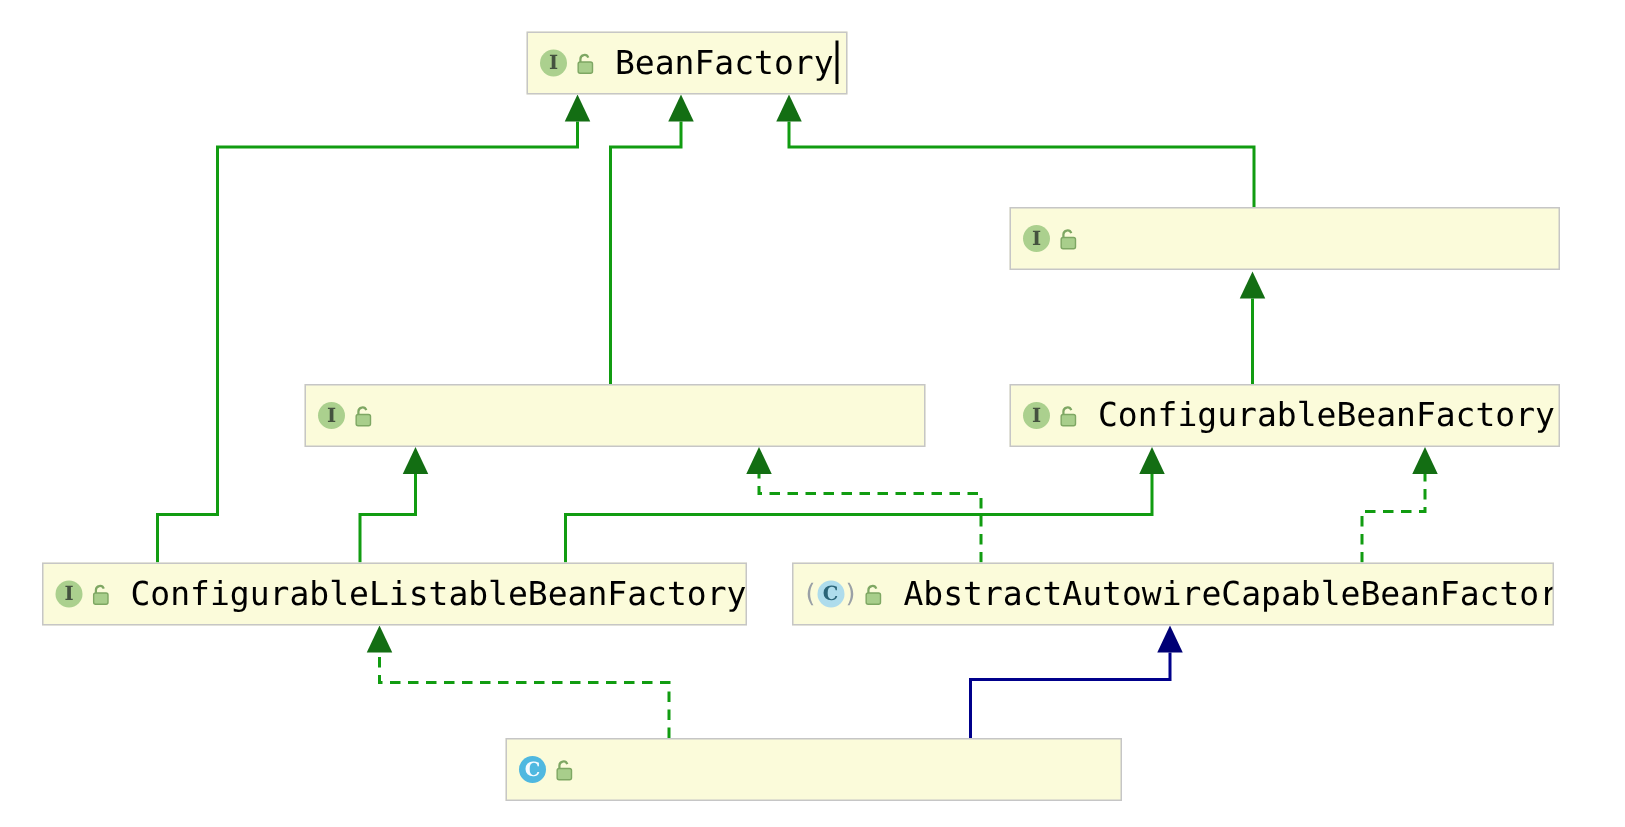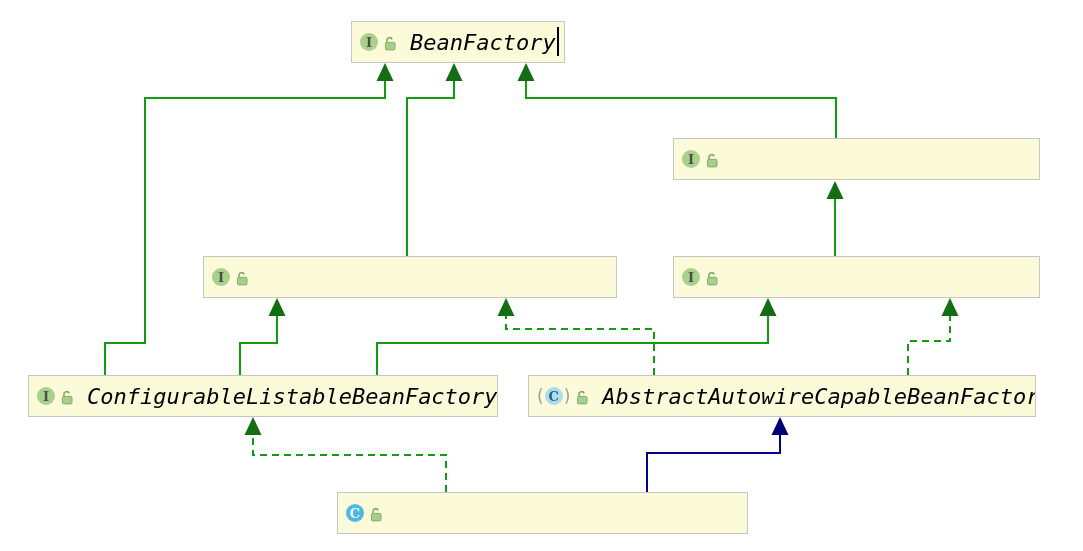--- a/index.html
+++ b/index.html
@@ -38,21 +38,21 @@
   .type-icon.class{background:#4fb8e0;color:#f6fbff;}
   .type-icon.abstract-class{background:#aedcec;color:#2a6478;}
   .paren{
     font-family:"DejaVu Sans","Liberation Sans",sans-serif;
     font-size:17px;color:#9aa0a6;line-height:18px;
     flex:0 0 auto;
   }
   .paren.l{margin-right:1px;}
   .paren.r{margin-left:1px;}
   .lock{flex:0 0 auto;margin:2px 12px 0 5px;}
-  .node-label{flex:0 0 auto;font-style:italic;}
+  .node-label{flex:0 0 auto;}
   .caret{
     position:absolute;
     width:2px;height:29px;top:5px;
     background:#000;
   }
 </style>
 </head>
 <body>
 
 <div id="canvas">
@@ -121,20 +121,21 @@
             <path d="M4.2 7.2 V4.6 A2.9 2.9 0 0 1 9.8 3.6" fill="none" stroke="#7ea763" stroke-width="1.6"></path>
             <rect x="2.6" y="6.8" width="10.2" height="8" rx="1.4" fill="#a8ce8b" stroke="#7ea763" stroke-width="1"></rect>
           </svg></span>
       </div>
       <div class="node" style="left: 673px; top: 256px; width: 367px; height: 42px;">
         <span class="type-icon interface">I</span>
         <span class="lock"><svg width="15" height="15" viewBox="0 0 16 16">
             <path d="M4.2 7.2 V4.6 A2.9 2.9 0 0 1 9.8 3.6" fill="none" stroke="#7ea763" stroke-width="1.6"></path>
             <rect x="2.6" y="6.8" width="10.2" height="8" rx="1.4" fill="#a8ce8b" stroke="#7ea763" stroke-width="1"></rect>
           </svg></span>
+        <span class="node-label">ConfigurableBeanFactory</span>
       </div>
       <div class="node" style="left: 28px; top: 375px; width: 470px; height: 42px;">
         <span class="type-icon interface">I</span>
         <span class="lock"><svg width="15" height="15" viewBox="0 0 16 16">
             <path d="M4.2 7.2 V4.6 A2.9 2.9 0 0 1 9.8 3.6" fill="none" stroke="#7ea763" stroke-width="1.6"></path>
             <rect x="2.6" y="6.8" width="10.2" height="8" rx="1.4" fill="#a8ce8b" stroke="#7ea763" stroke-width="1"></rect>
           </svg></span>
         <span class="node-label">ConfigurableListableBeanFactory</span>
       </div>
       <div class="node" style="left: 528px; top: 375px; width: 508px; height: 42px;">

